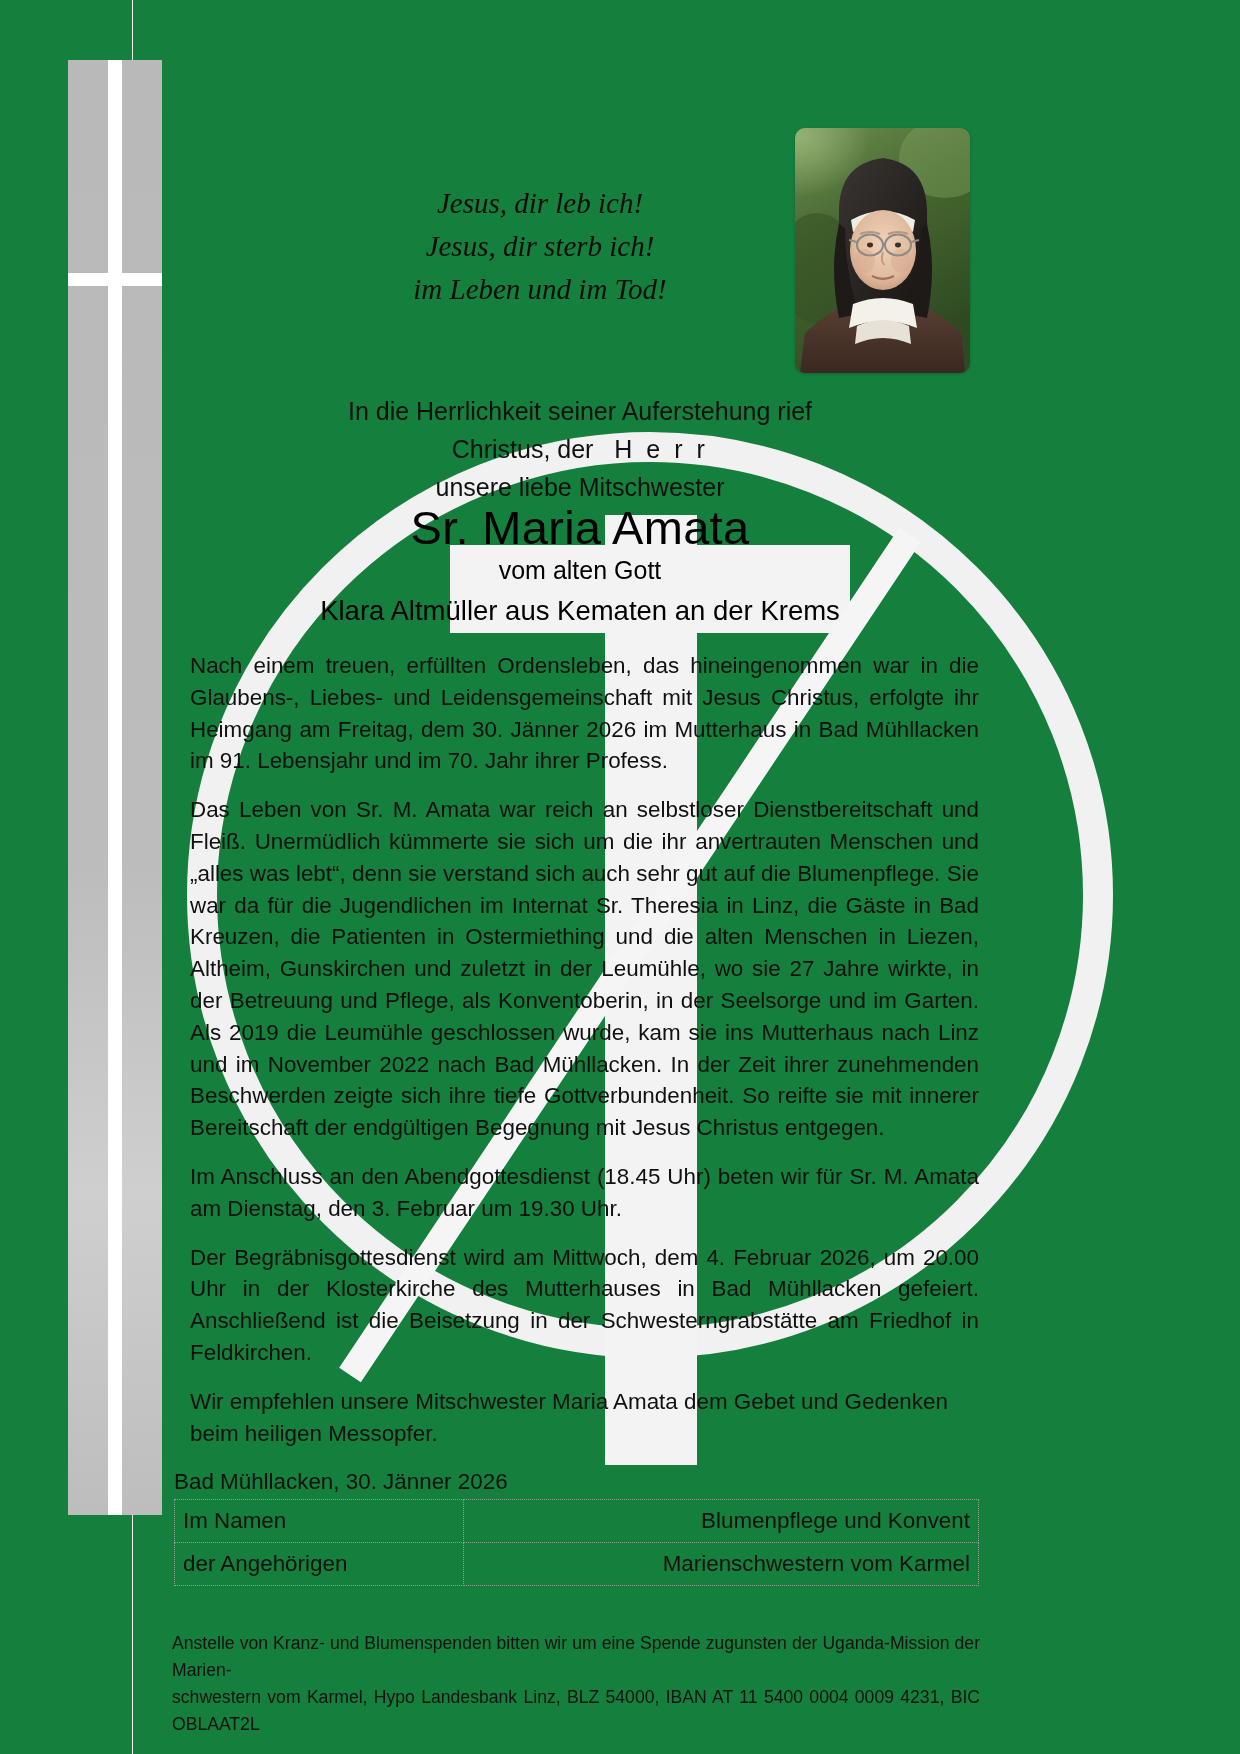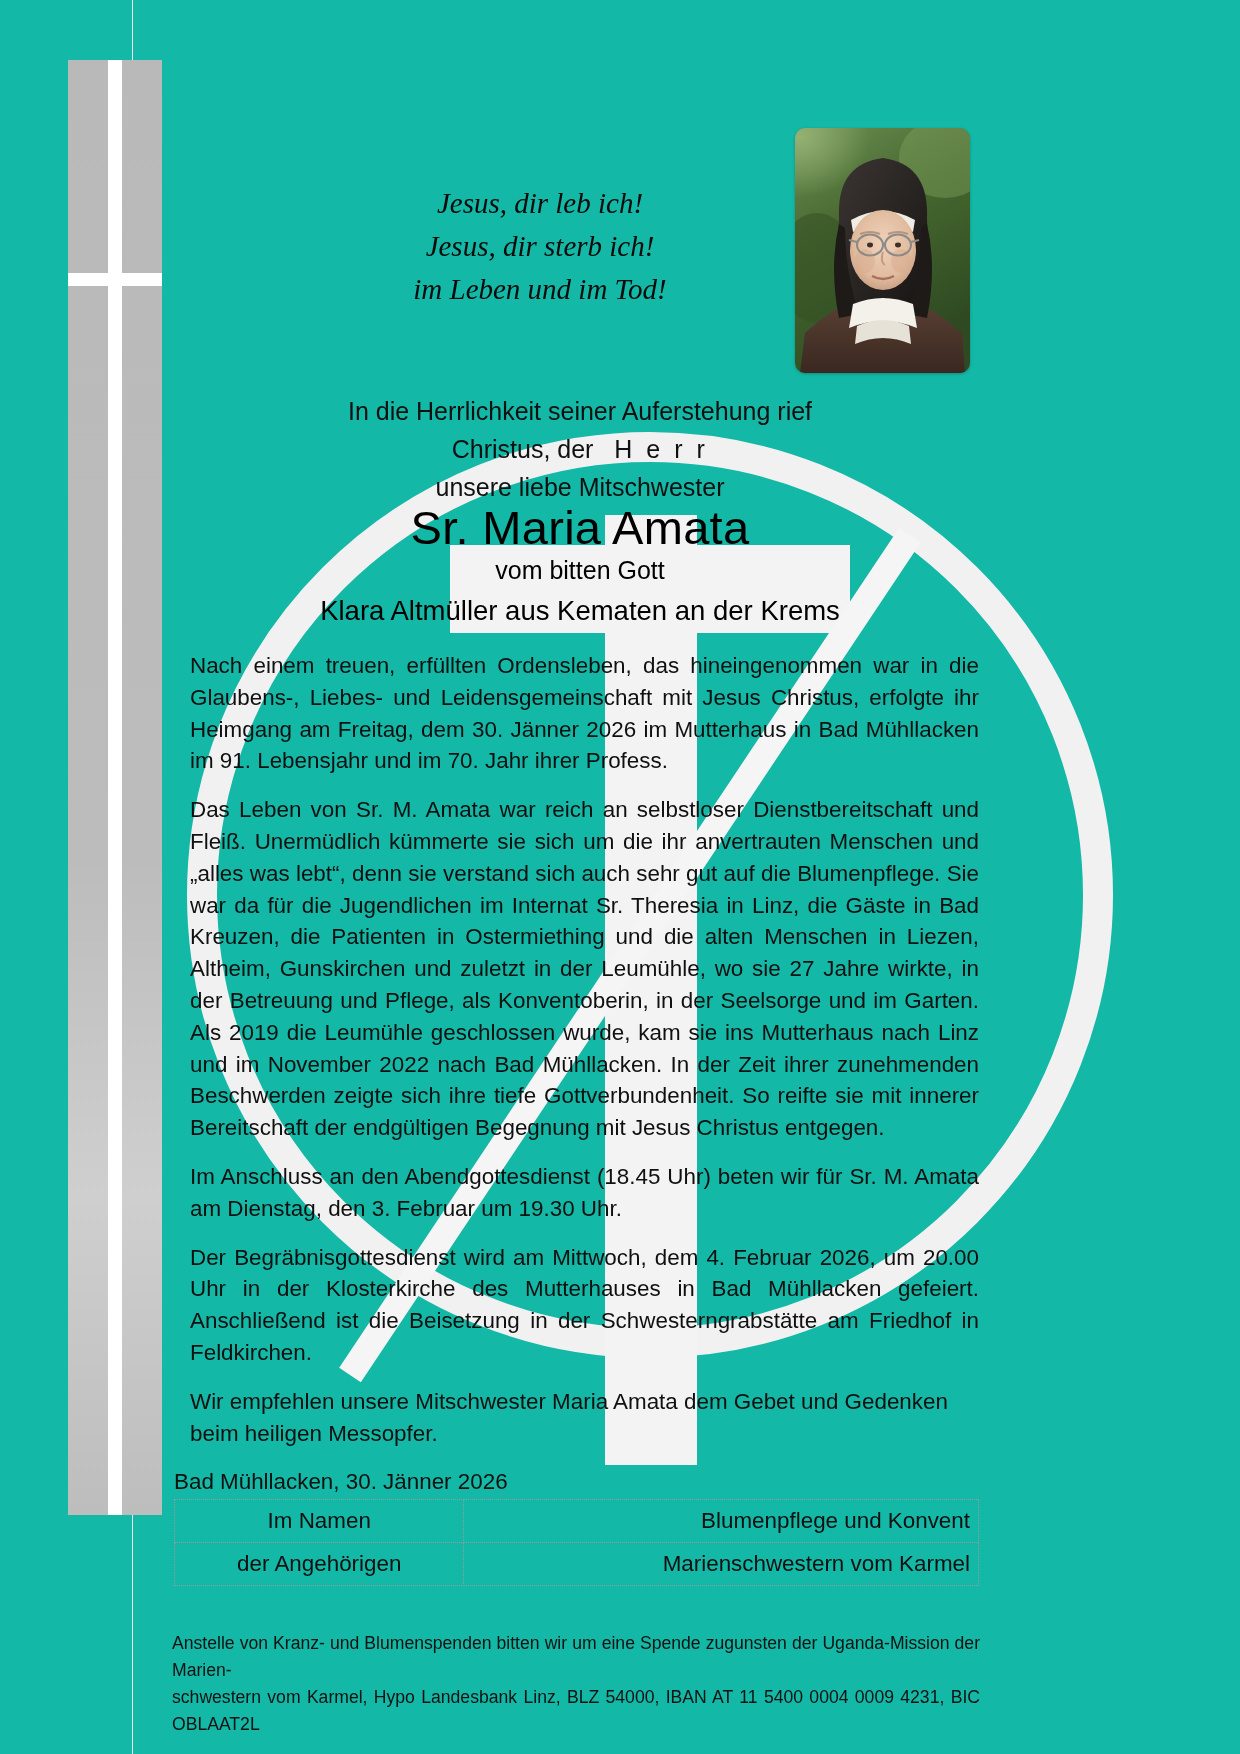--- a/index.html
+++ b/index.html
@@ -10,21 +10,21 @@
   }
   body {
     font-family: "Liberation Sans", sans-serif;
     color: #111111;
   }
 
   .page {
     position: relative;
     width: 1240px;
     height: 1754px;
-    background: #14b8a6;
+    background: #15803d;
     overflow: hidden;
   }
 
   
   .cross-wrap {
     position: absolute;
     left: 0;
     top: 0;
     width: 200px;
     height: 1754px;
@@ -202,21 +202,21 @@
     margin-top: 2px;
   }
   .sig-table td {
     border: 1px dotted #9a9a9a;
     font-size: 22.4px;
     line-height: 31px;
     padding: 5px 8px 6px 8px;
     color: #101010;
     vertical-align: top;
   }
-  .sig-left { width: 36%; text-align: center; }
+  .sig-left { width: 36%; text-align: left; }
   .sig-right { width: 64%; text-align: right; }
 
   
   .footer-note {
     position: absolute;
     left: 172px;
     top: 1630px;
     width: 808px;
     font-size: 17.6px;
     line-height: 27px;
@@ -327,21 +327,21 @@
     <div class="intro">
       <div>In die Herrlichkeit seiner Auferstehung rief</div>
       <div>
         <span>Christus, der</span>
         <span>&nbsp;&nbsp;</span><span class="spaced">H e r r</span>
       </div>
       <div>unsere liebe Mitschwester</div>
     </div>
 
     <div class="name-main">Sr. Maria Amata</div>
-    <div class="name-sub">vom bitten Gott</div>
+    <div class="name-sub">vom alten Gott</div>
     <div class="name-civil">Klara Altmüller aus Kematen an der Krems</div>
 
     <div class="body-block">
       <p class="para">Nach einem treuen, erfüllten Ordensleben, das hineingenommen war in die Glaubens-, Liebes- und Leidensgemeinschaft mit Jesus Christus, erfolgte ihr Heimgang am Freitag, dem 30. Jänner 2026 im Mutterhaus in Bad Mühllacken im 91. Lebensjahr und im 70. Jahr ihrer Profess.</p>
       <p class="para">Das Leben von Sr. M. Amata war reich an selbstloser Dienstbereitschaft und Fleiß. Unermüdlich kümmerte sie sich um die ihr anvertrauten Menschen und „alles was lebt“, denn sie verstand sich auch sehr gut auf die Blumenpflege. Sie war da für die Jugendlichen im Internat Sr. Theresia in Linz, die Gäste in Bad Kreuzen, die Patienten in Ostermiething und die alten Menschen in Liezen, Altheim, Gunskirchen und zuletzt in der Leumühle, wo sie 27 Jahre wirkte, in der Betreuung und Pflege, als Konventoberin, in der Seelsorge und im Garten. Als 2019 die Leumühle geschlossen wurde, kam sie ins Mutterhaus nach Linz und im November 2022 nach Bad Mühllacken. In der Zeit ihrer zunehmenden Beschwerden zeigte sich ihre tiefe Gottverbundenheit. So reifte sie mit innerer Bereitschaft der endgültigen Begegnung mit Jesus Christus entgegen.</p>
       <p class="para">Im Anschluss an den Abendgottesdienst (18.45 Uhr) beten wir für Sr. M. Amata am Dienstag, den 3. Februar um 19.30 Uhr.</p>
       <p class="para">Der Begräbnisgottesdienst wird am Mittwoch, dem 4. Februar 2026, um 20.00 Uhr in der Klosterkirche des Mutterhauses in Bad Mühllacken gefeiert. Anschließend ist die Beisetzung in der Schwesterngrabstätte am Friedhof in Feldkirchen.</p>
       <p class="para last-left">Wir empfehlen unsere Mitschwester Maria Amata dem Gebet und Gedenken beim heiligen Messopfer.</p>
 
       <div class="sig-date">Bad Mühllacken, 30. Jänner 2026</div>

